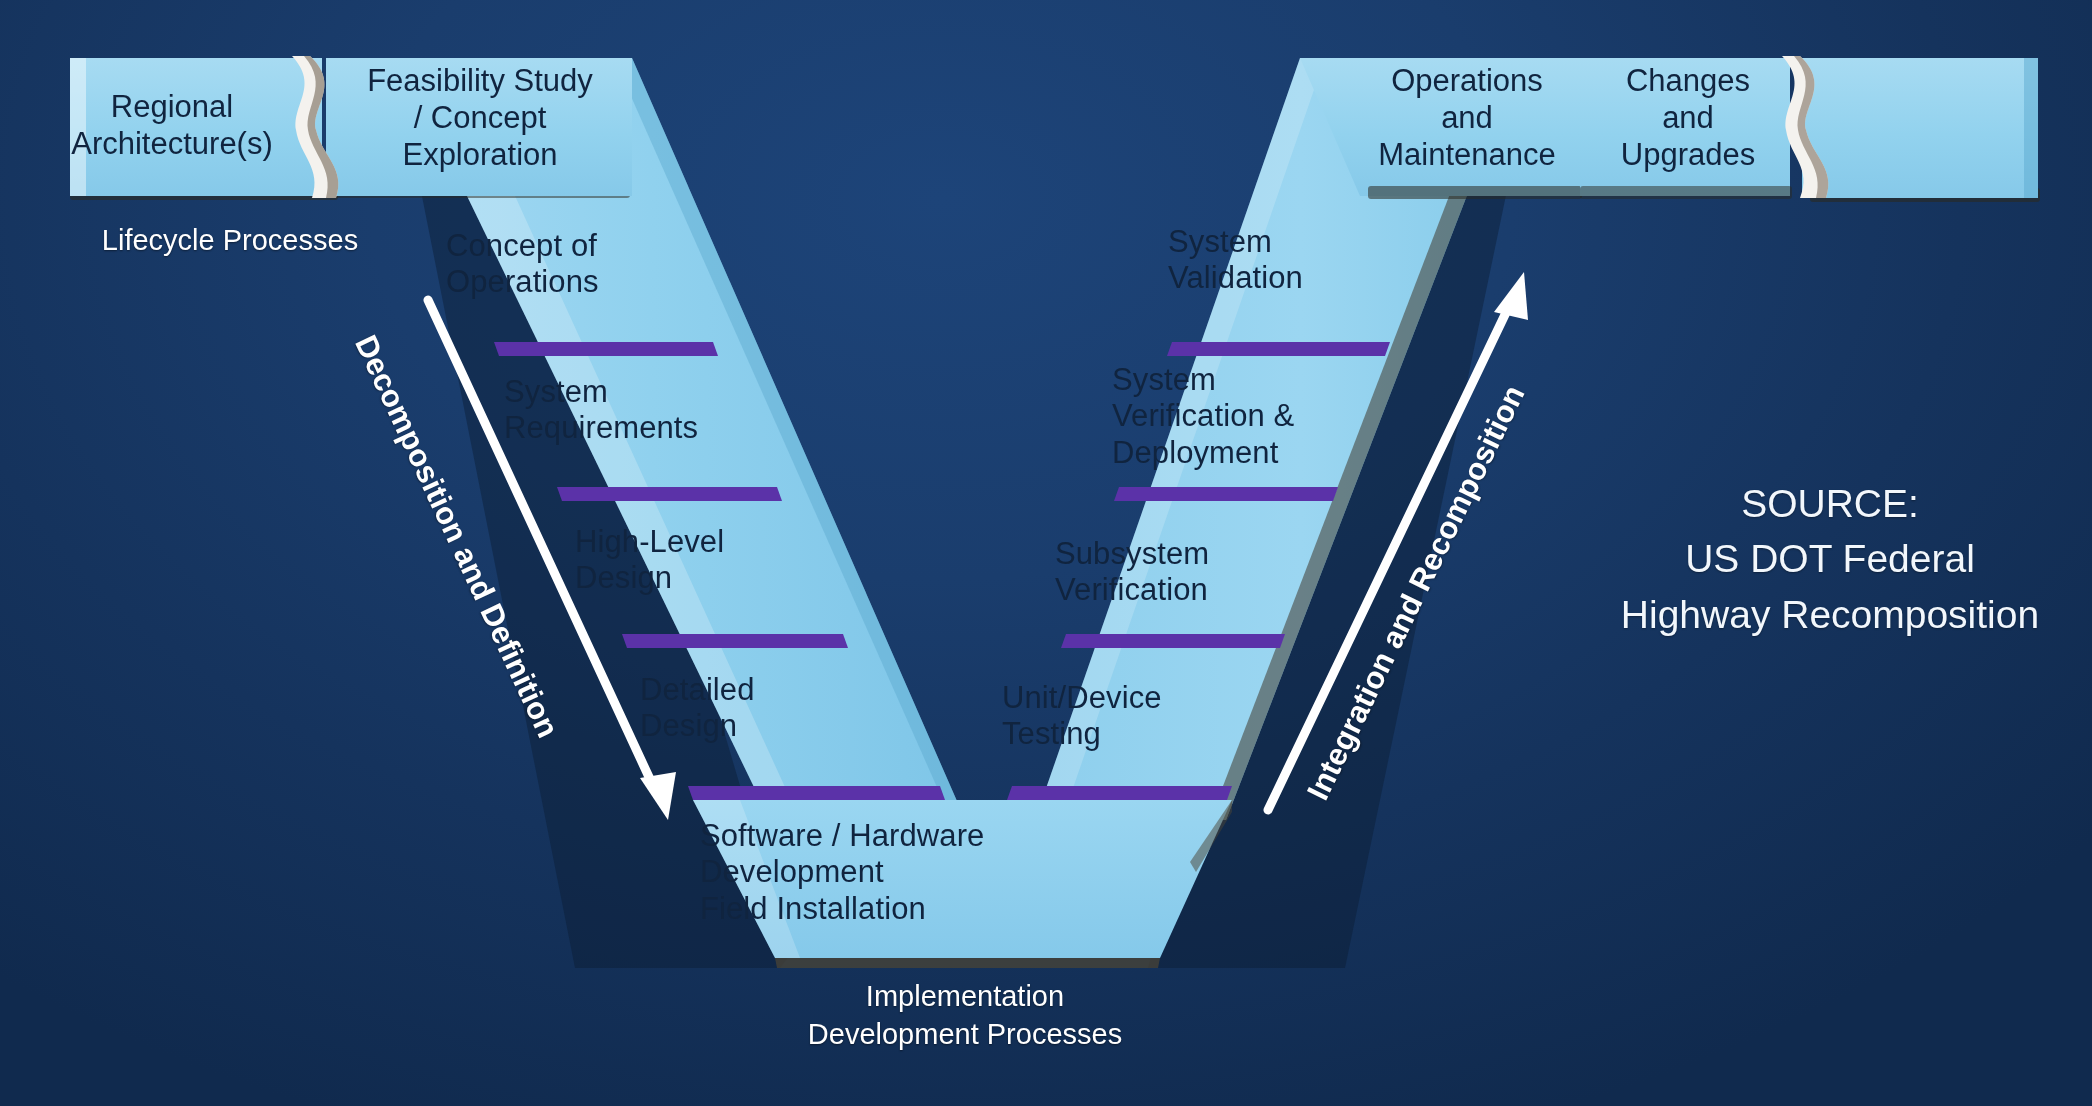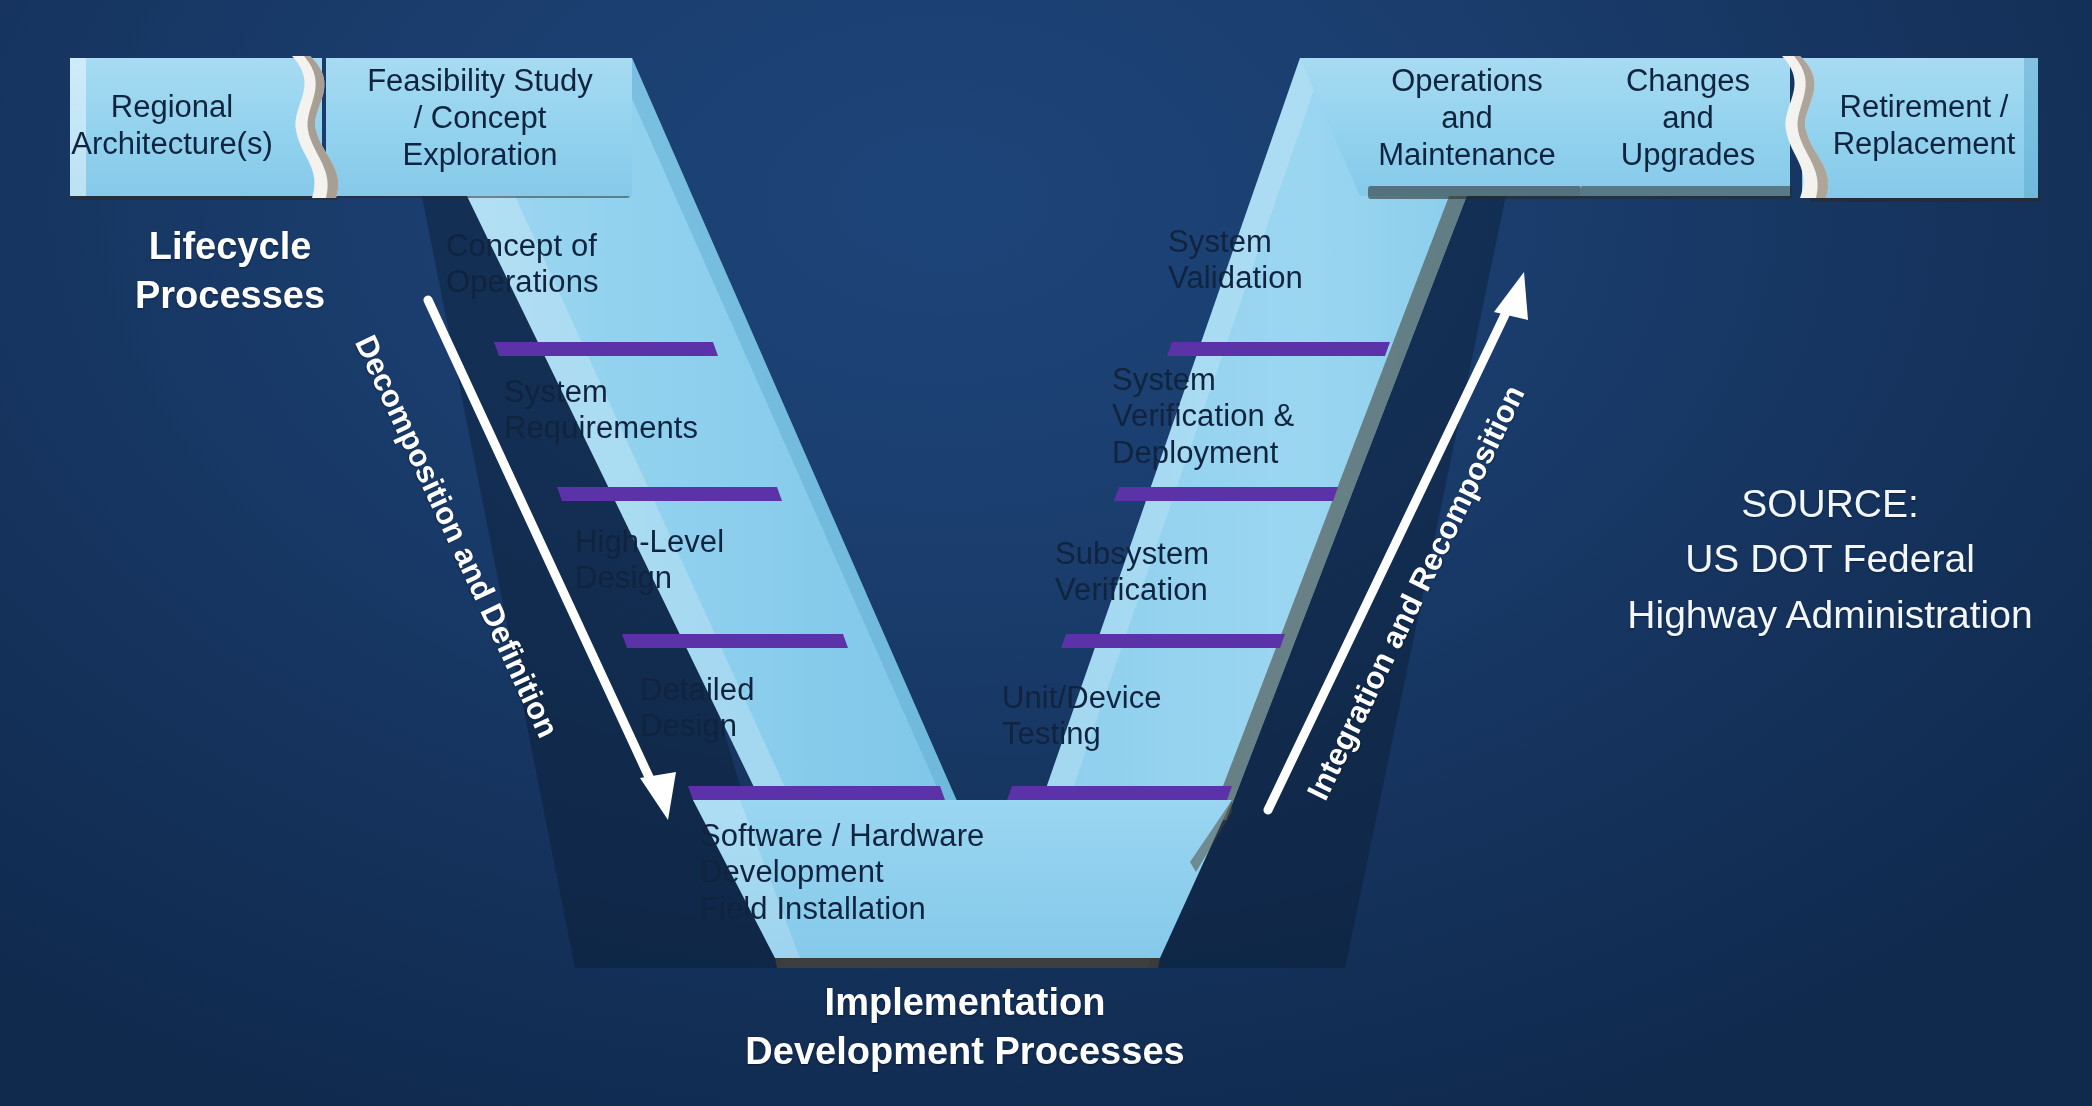--- a/index.html
+++ b/index.html
@@ -43,22 +43,22 @@
     text-align: center;
     line-height: 1.2;
     font-size: 31px;
     white-space: pre-line;
   }
 
   
   .white-note {
     position: absolute;
     color: #ffffff;
-    font-weight: bold;
-    font-size: 38px;
+    font-weight: normal;
+    font-size: 29px;
     text-align: center;
     line-height: 1.3;
     white-space: pre-line;
     text-shadow: 0 1px 2px rgba(0,0,0,.45);
   }
   .source-note {
     position: absolute;
     color: #f2f7fc;
     font-size: 39px;
     text-align: center;
@@ -211,22 +211,20 @@
 Exploration</div>
 
   <div class="cap-label" style="left:1348px; top:62px; width:238px;">Operations
 and
 Maintenance</div>
 
   <div class="cap-label" style="left:1588px; top:62px; width:200px;">Changes
 and
 Upgrades</div>
 
-  <div class="cap-label" style="left:1812px; top:88px; width:224px;">Retirement /
-Replacement</div>
 
   <div class="stage-label" style="left:446px; top:228px; width:280px;">Concept of
 Operations</div>
 
   <div class="stage-label" style="left:504px; top:374px; width:290px;">System
 Requirements</div>
 
   <div class="stage-label" style="left:575px; top:524px; width:270px;">High-Level
 Design</div>
 
@@ -250,19 +248,19 @@
 Development
 Field Installation</div>
 
   <div class="white-note" style="left:70px; top:222px; width:320px; text-align:center;">Lifecycle Processes</div>
 
   <div class="white-note" style="left:705px; top:978px; width:520px;">Implementation
 Development Processes</div>
 
   <div class="source-note" style="left:1590px; top:476px; width:480px;">SOURCE:
 US DOT Federal
-Highway Administration</div>
+Highway Recomposition</div>
 
   <div class="arrow-caption" style="left:380px; top:330px; transform: rotate(65deg);">Decomposition and Definition</div>
 
   <div class="arrow-caption" style="left:1300px; top:790px; transform: rotate(-64deg);">Integration and Recomposition</div>
 
 </div>
 
 </body></html>

